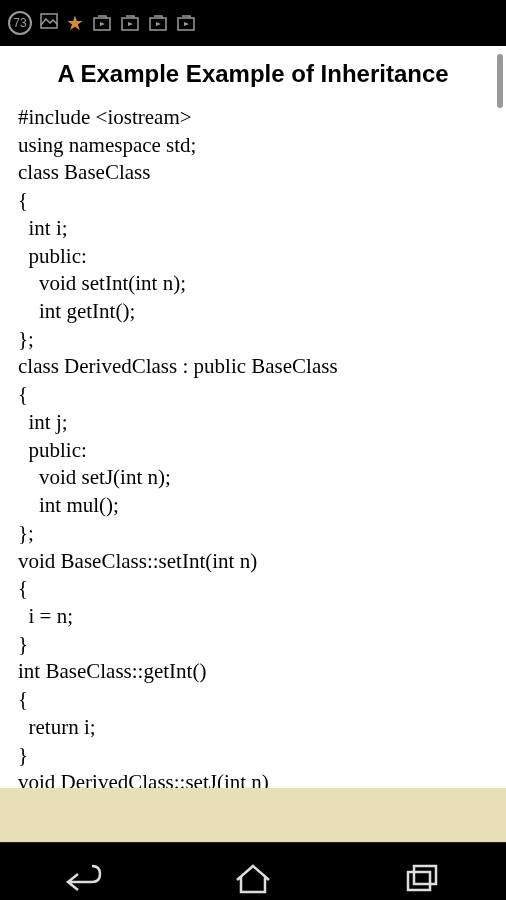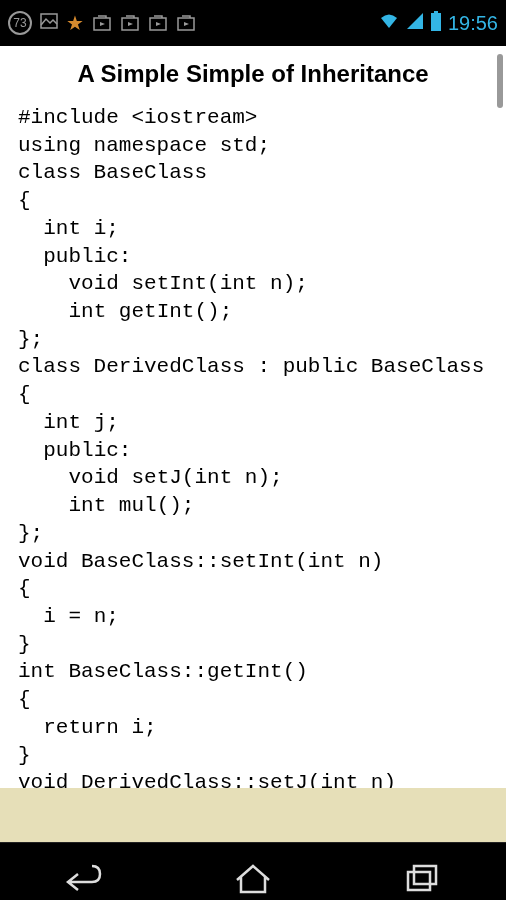--- a/index.html
+++ b/index.html
@@ -86,21 +86,21 @@
       font-size: 24px;
       font-weight: bold;
       padding: 14px 10px 10px;
       color: #000;
     }
     .code-content {
       padding: 6px 18px 0;
       font-size: 21px;
       line-height: 1.32;
       color: #000;
-      font-family: Liberation Mono, monospace;
+      font-family: Liberation Serif, serif;
       white-space: pre-wrap;
     }
     .ad-strip {
       position: absolute;
       bottom: 0;
       left: 0;
       right: 0;
       height: 54px;
       background: #e6dfb8;
     }
@@ -162,44 +162,25 @@
           <path d="M8 8 L13 10 L8 12 Z" fill="#999"></path>
         </svg>
     </span>
     <span class="play-icon">
       <svg viewBox="0 0 20 18">
           <path d="M2 4 L18 4 L18 16 L2 16 Z M6 2 L14 2 L14 4" stroke="#999" fill="none" stroke-width="1.5"></path>
           <path d="M8 8 L13 10 L8 12 Z" fill="#999"></path>
         </svg>
     </span>
   </div>
-  <div class="status-right">
-    <span class="wifi-icon">
-      <svg width="22" height="18" viewBox="0 0 22 18">
-          <path d="M11 16 L3 6 Q11 -1 19 6 Z" fill="#33b5e5"></path>
-        </svg>
-    </span>
-    <span class="signal-icon">
-      <svg width="18" height="18" viewBox="0 0 18 18">
-          <path d="M1 17 L17 17 L17 1 Z" fill="#33b5e5"></path>
-        </svg>
-    </span>
-    <span class="battery-icon">
-      <svg width="12" height="20" viewBox="0 0 12 20">
-          <rect x="4" y="0" width="4" height="2" fill="#33b5e5"></rect>
-          <rect x="1" y="2" width="10" height="18" fill="#33b5e5"></rect>
-        </svg>
-    </span>
-    <span class="clock">19:56</span>
-  </div>
 </div>
 
 <div class="content-area">
   <div class="scroll-indicator"></div>
-  <h1 class="page-title">A Simple Simple of Inheritance</h1>
+  <h1 class="page-title">A Example Example of Inheritance</h1>
   <div class="code-content">#include &lt;iostream&gt;
 using namespace std;
 class BaseClass
 {
   int i;
   public:
     void setInt(int n);
     int getInt();
 };
 class DerivedClass : public BaseClass

